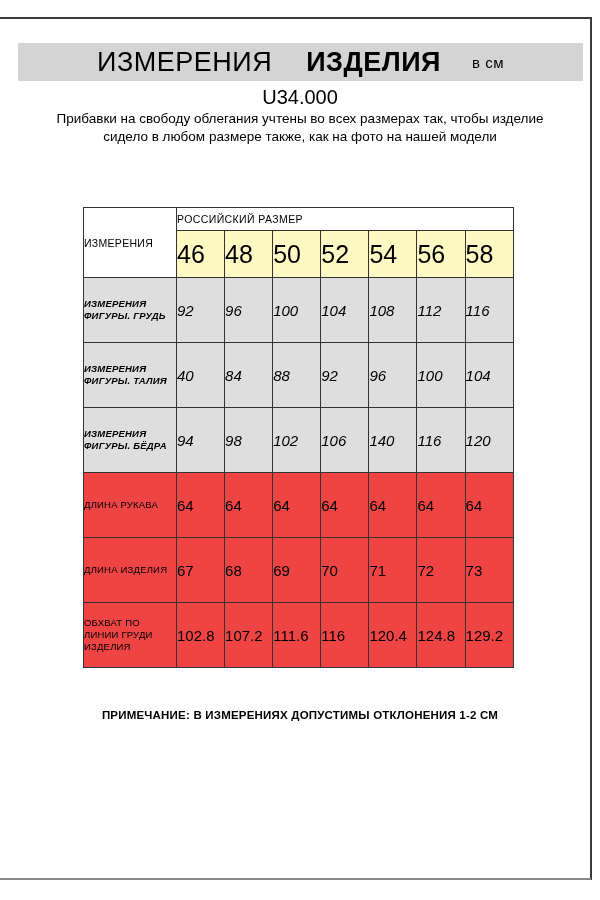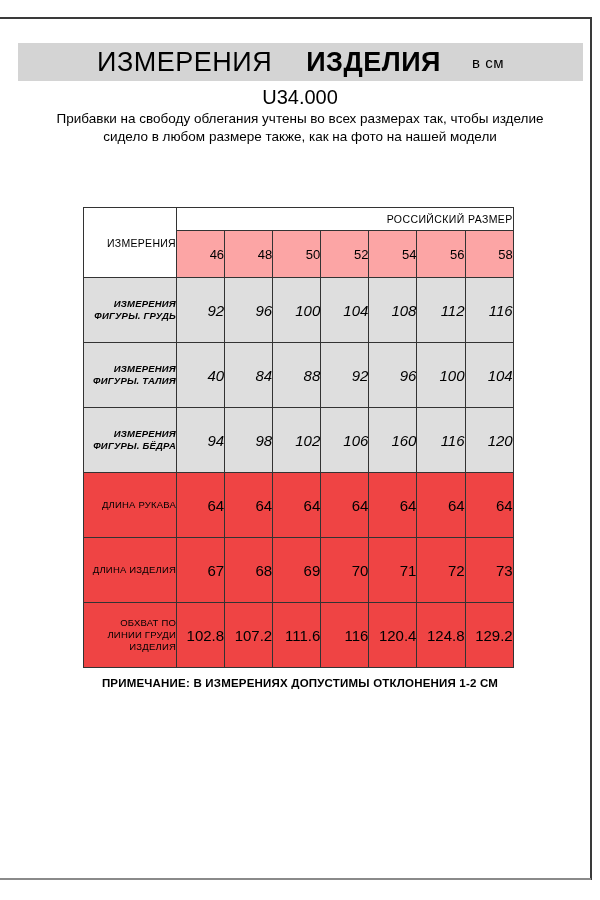--- a/index.html
+++ b/index.html
@@ -112,21 +112,21 @@
     width: 430px;
   }
   table.size-table {
     border-collapse: collapse;
     width: 430px;
     table-layout: fixed;
   }
   table.size-table td,
   table.size-table th {
     border: 1px solid #333333;
-    text-align: right;
+    text-align: left;
     vertical-align: middle;
     font-weight: 400;
     padding: 0;
   }
 
   col.c-label { width: 93px; }
   col.c-size  { width: 48.1px; }
 
   .group-head {
     font-size: 10.5px;
@@ -134,23 +134,23 @@
     height: 22px;
     background: #ffffff;
   }
   .row-head-label {
     font-size: 10.5px;
     letter-spacing: 0.3px;
     background: #ffffff;
     height: 68px;
   }
   .size-head {
-    font-size: 13px;
+    font-size: 25px;
     font-weight: 700;
-    background: #fca5a5;
+    background: #fef9c3;
     height: 46px;
   }
 
   tr.gray td { background: #dedede; }
   tr.white td { background: #ef4444; }
 
   td.label-cell {
     font-size: 9.5px;
     line-height: 12px;
     letter-spacing: 0.2px;
@@ -166,21 +166,21 @@
   }
   td.value-cell.italic {
     font-style: italic;
     margin-top: 32px;
   }
 
   
   .footnote {
     position: absolute;
     left: 40px;
-    top: 677px;
+    top: 709px;
     width: 520px;
     text-align: center;
     font-size: 11.5px;
     font-weight: 700;
     letter-spacing: 0.2px;
   }
 </style>
 </head>
 <body>
 
@@ -255,21 +255,21 @@
           </tr>
           <tr class="gray">
             <td class="label-cell italic">
               <div>ИЗМЕРЕНИЯ</div>
               <div>ФИГУРЫ. БЁДРА</div>
             </td>
             <td class="value-cell italic">94</td>
             <td class="value-cell italic">98</td>
             <td class="value-cell italic">102</td>
             <td class="value-cell italic">106</td>
-            <td class="value-cell italic">160</td>
+            <td class="value-cell italic">140</td>
             <td class="value-cell italic">116</td>
             <td class="value-cell italic">120</td>
           </tr>
           <tr class="white">
             <td class="label-cell">
               <div>ДЛИНА РУКАВА</div>
             </td>
             <td class="value-cell">64</td>
             <td class="value-cell">64</td>
             <td class="value-cell">64</td>

